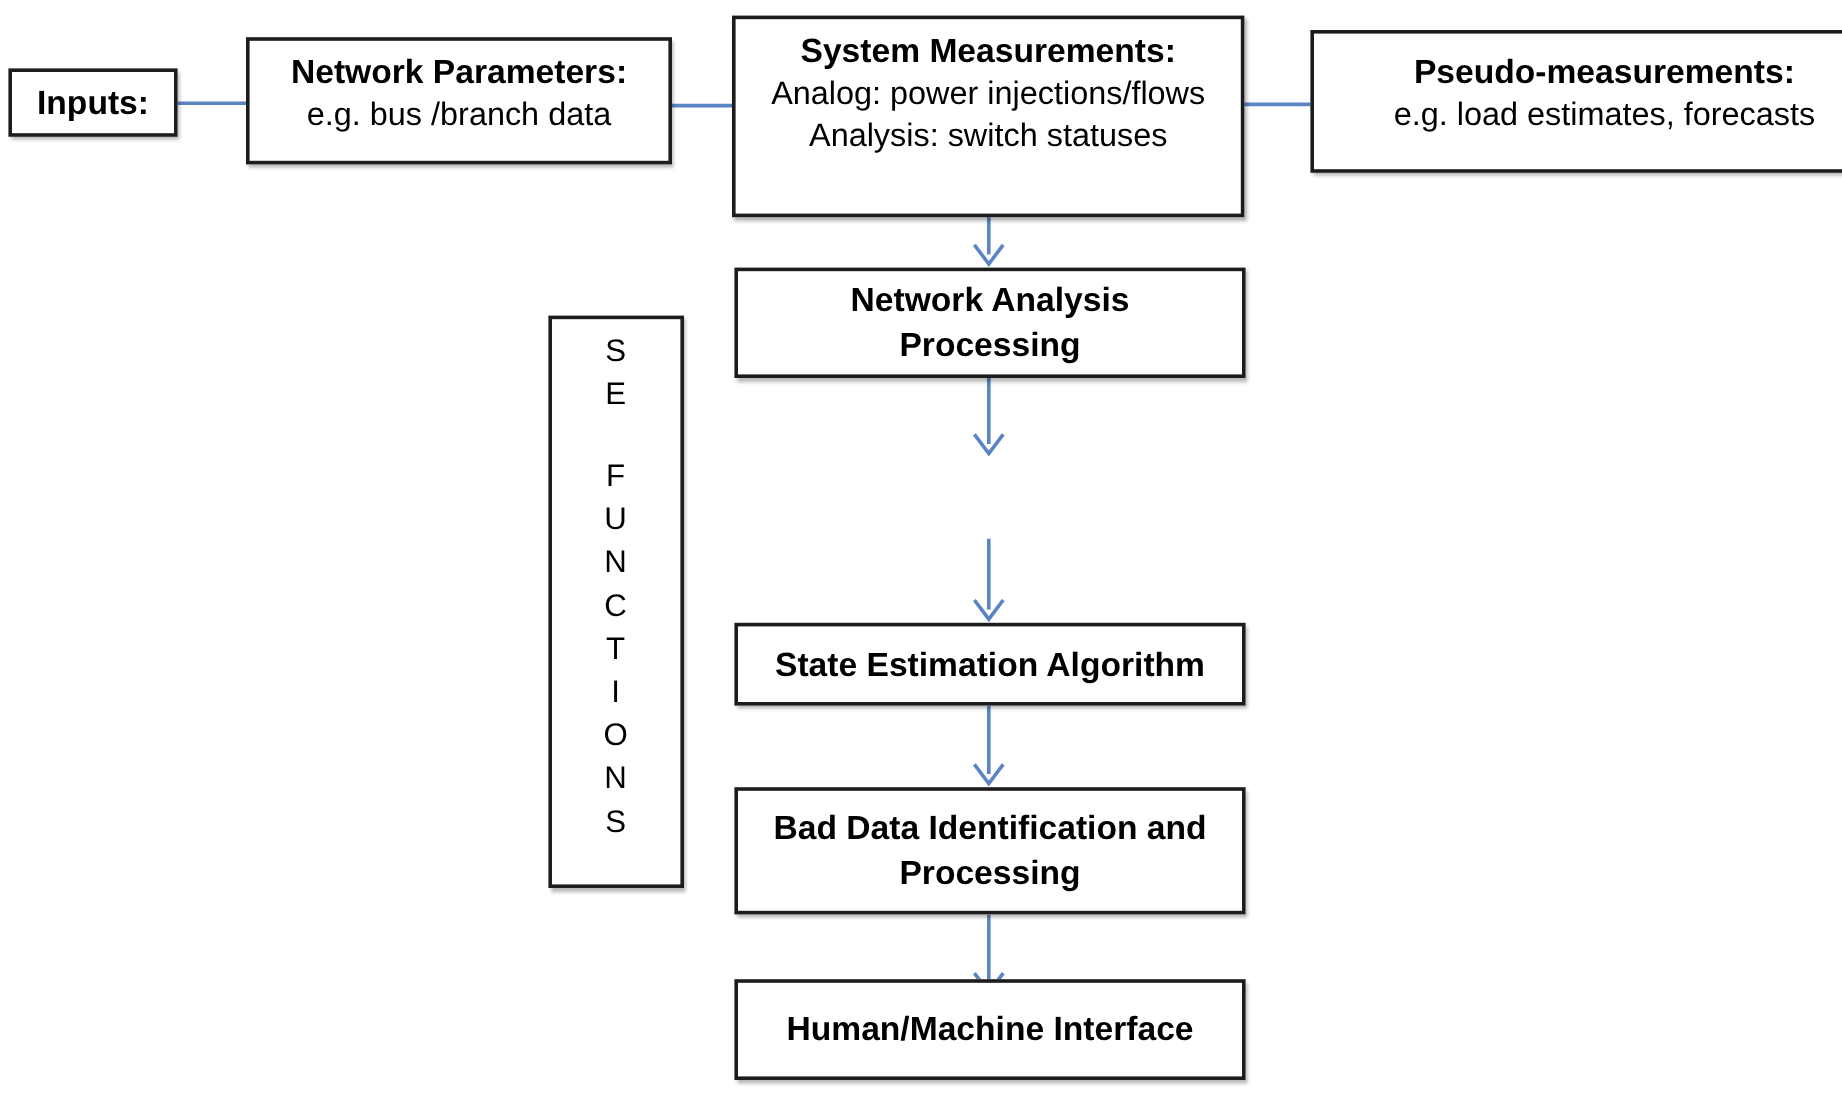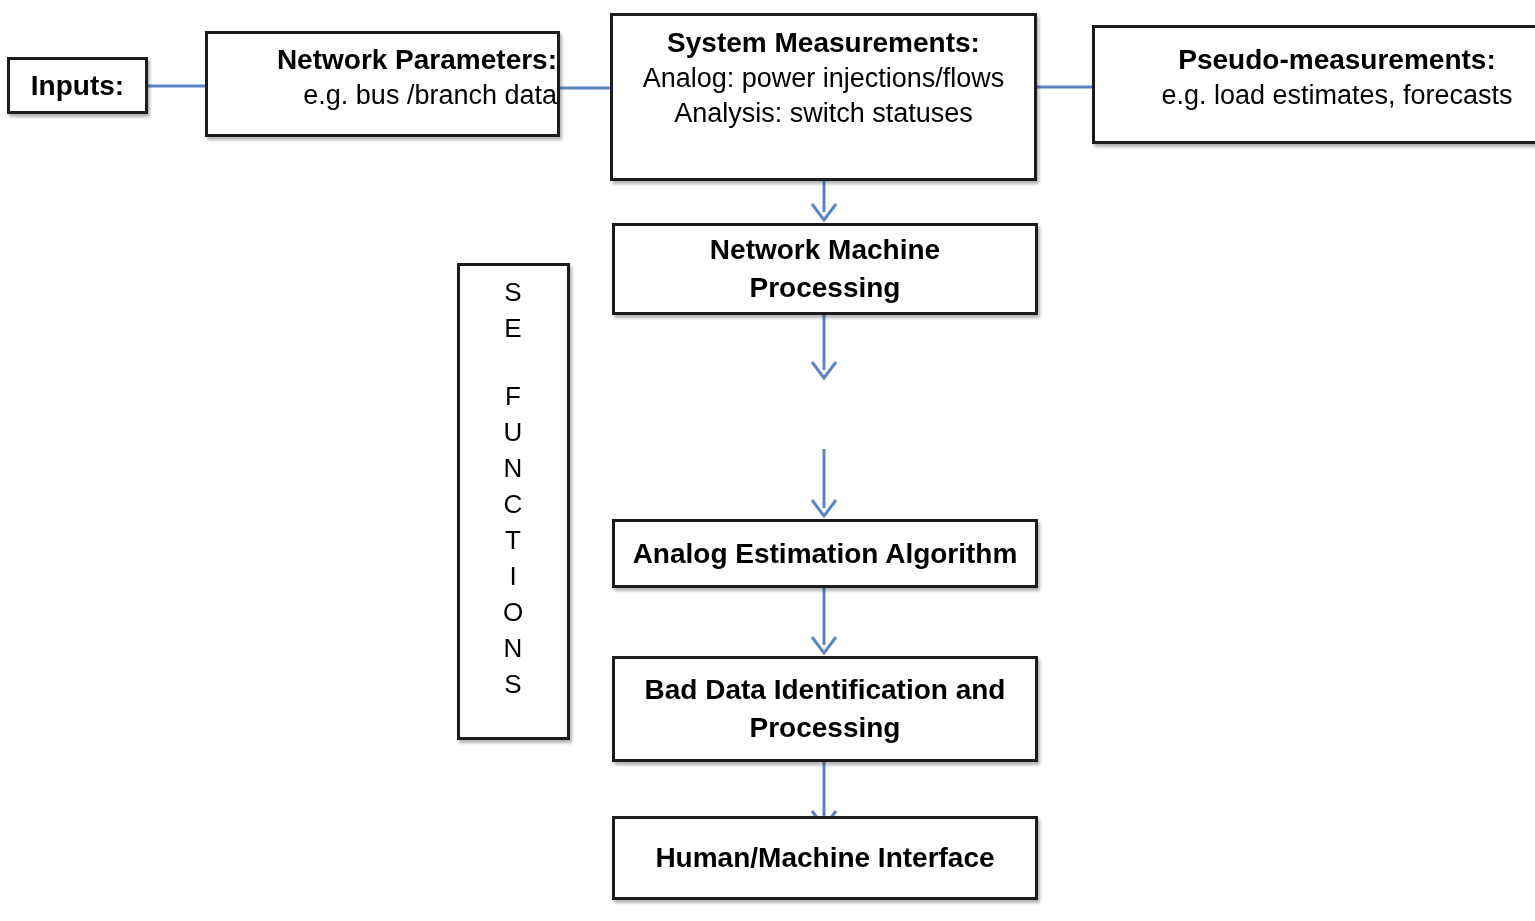--- a/index.html
+++ b/index.html
@@ -43,21 +43,21 @@
   .flow-box {
     justify-content: center;
   }
   .flow-box .flow-line {
     font-weight: bold;
     font-size: 28px;
     line-height: 38px;
     white-space: nowrap;
   }
   #box-inputs { left: 7px; top: 57px; width: 141px; height: 57px; justify-content: center; }
-  #box-network-parameters { left: 205px; top: 31px; width: 355px; height: 106px; padding-top: 8px; align-items: flex-end; }
+  #box-network-parameters { left: 205px; top: 31px; width: 355px; height: 106px; padding-top: 8px; }
   #box-system-measurements { left: 610px; top: 13px; width: 427px; height: 168px; padding-top: 9px; }
   #box-pseudo-measurements { left: 1092px; top: 25px; width: 490px; height: 119px; padding-top: 14px; }
   #box-se-functions { left: 457px; top: 263px; width: 113px; height: 477px; padding-top: 8px; }
   #flow-box-0 { left: 612px; top: 223px; width: 426px; height: 92px; }
   #flow-box-1 { left: 612px; top: 381px; width: 426px; height: 68px; }
   #flow-box-2 { left: 612px; top: 519px; width: 426px; height: 69px; }
   #flow-box-3 { left: 612px; top: 656px; width: 426px; height: 106px; align-items: center; }
   #flow-box-4 { left: 612px; top: 816px; width: 426px; height: 84px; }
   .se-letter {
     font-size: 26px;
@@ -141,27 +141,27 @@
     <div class="se-letter">N</div>
     <div class="se-letter">C</div>
     <div class="se-letter">T</div>
     <div class="se-letter">I</div>
     <div class="se-letter">O</div>
     <div class="se-letter">N</div>
     <div class="se-letter">S</div>
   </div>
 
   <div class="box flow-box" id="flow-box-0">
-    <div class="flow-line">Network Machine</div>
+    <div class="flow-line">Network Analysis</div>
     <div class="flow-line">Processing</div>
   </div>
 
 
   <div class="box flow-box" id="flow-box-2">
-    <div class="flow-line">Analog Estimation Algorithm</div>
+    <div class="flow-line">State Estimation Algorithm</div>
   </div>
 
   <div class="box flow-box" id="flow-box-3">
     <div class="flow-line">Bad Data Identification and</div>
     <div class="flow-line">Processing</div>
   </div>
 
   <div class="box flow-box" id="flow-box-4">
     <div class="flow-line">Human/Machine Interface</div>
   </div>

